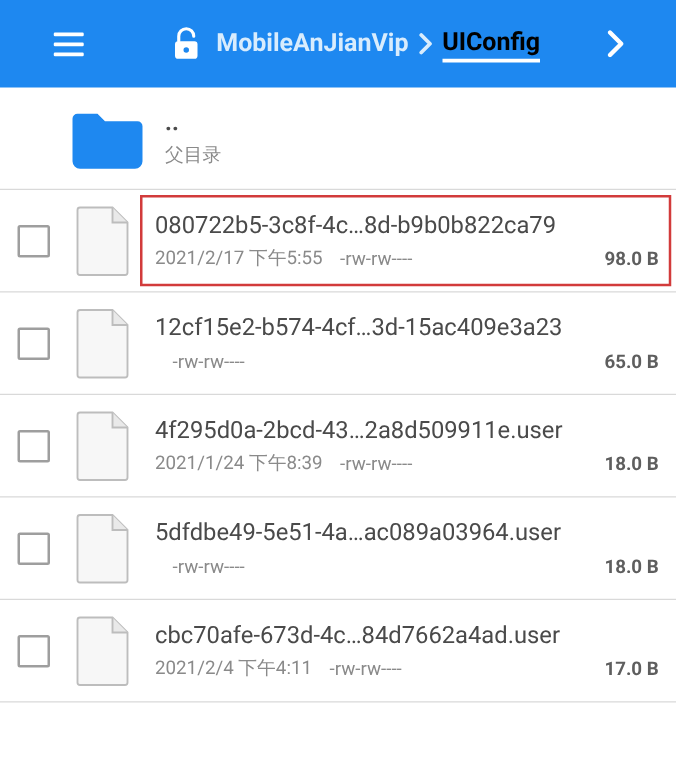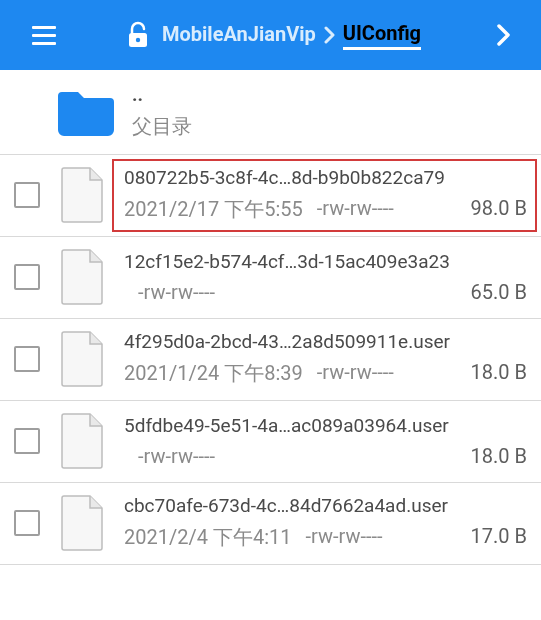--- a/index.html
+++ b/index.html
@@ -8,21 +8,21 @@
     width: 541px;
     height: 620px;
     overflow: hidden;
     background: #fff;
   }
   .header {
     background: #1e88f0;
     height: 70px;
     display: flex;
     align-items: center;
-    padding: 0 12px;
+    padding: 0 23px;
     color: #fff;
   }
   .hamburger {
     width: 44px; height: 44px;
     display: flex; flex-direction: column;
     justify-content: center; align-items: center;
     gap: 5px;
     cursor: pointer;
     margin-left: 10px;
   }
@@ -103,29 +103,29 @@
     font-size: 19px;
     font-weight: 400;
     color: #4a4a4a;
     line-height: 1.2;
     white-space: nowrap;
     overflow: hidden;
     text-overflow: ellipsis;
   }
   .meta {
     display: flex;
-    align-items: flex-start;
-    font-size: 20px;
+    align-items: center;
+    font-size: 15px;
     color: #8a8a8a;
   }
   .meta .date { }
   .meta .perm { margin-left: 14px; }
   .meta .size {
     margin-left: auto;
-    font-weight: 400;
+    font-weight: 700;
     color: #5e5e5e;
   }
   .highlight-box {
     position: absolute;
     border: 2px solid #d23b3b;
     pointer-events: none;
     left: 112px;
     right: 4px;
     top: 4px;
     bottom: 4px;

